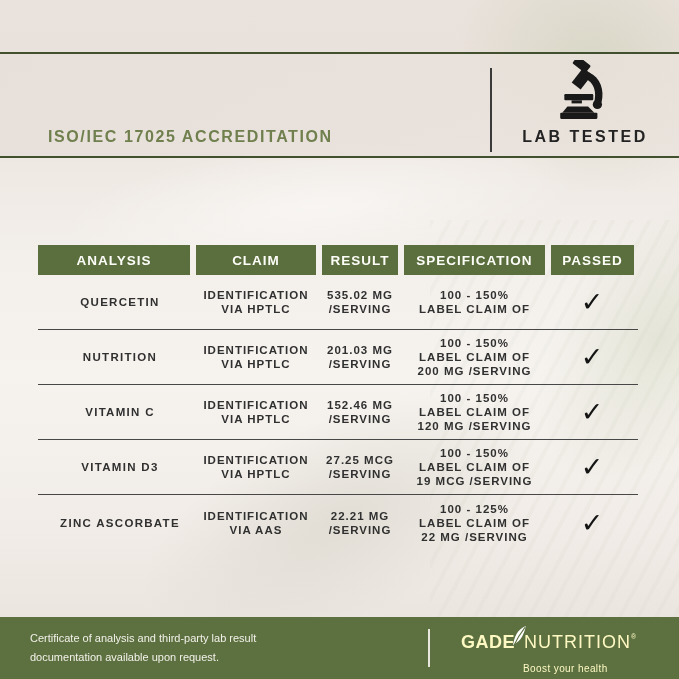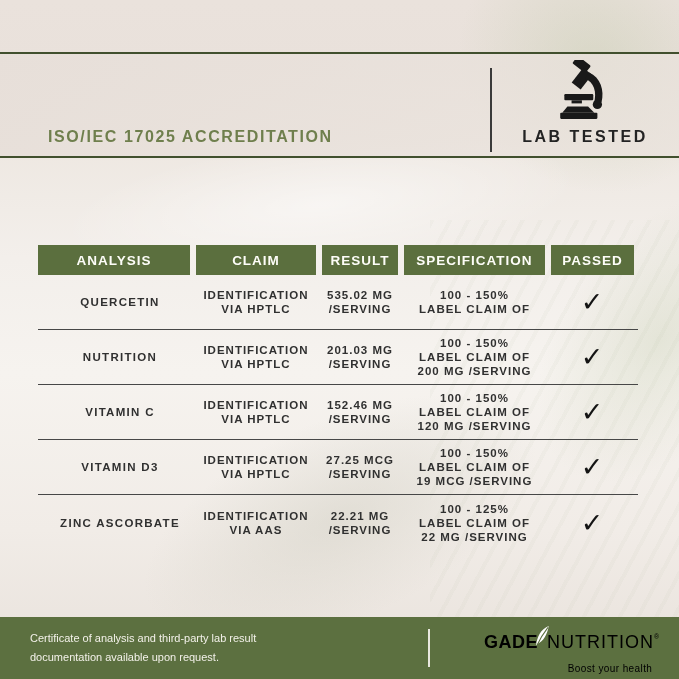--- a/index.html
+++ b/index.html
@@ -44,21 +44,21 @@
   .cell{color:#303030;font-size:11.5px;letter-spacing:1px;font-weight:bold;line-height:14px;text-align:center;}
   .cell span{display:block;}
   .comp-cell{text-align:center;padding-left:12px;box-sizing:border-box;letter-spacing:1.3px;}
   .pass-cell{font-family:"DejaVu Sans",sans-serif;font-size:27px;font-weight:normal;color:#141414;}
 
   
   .footer-bar{position:absolute;left:0;top:617px;width:679px;height:62px;background:#5c7040;}
   .footer-note{position:absolute;left:30px;top:12px;width:380px;text-align:left;color:#f3f1e9;
     font-size:11px;line-height:19px;}
   .footer-divider{position:absolute;left:428px;top:12px;width:2px;height:38px;background:#e9e8df;}
-  .brand{position:absolute;left:484px;top:12px;width:190px;color:#000000;text-align:center;}
+  .brand{position:absolute;left:461px;top:12px;width:190px;color:#fef9c3;}
   .brand-row{display:flex;align-items:center;white-space:nowrap;}
   .brand-bold{font-weight:bold;font-size:18px;letter-spacing:0.5px;}
   .brand-rest{font-size:18px;font-weight:normal;letter-spacing:1px;}
   .brand-reg{font-size:7px;vertical-align:top;position:relative;top:-6px;}
   .brand-leaf{margin:0 -3px 0 -4px;position:relative;top:-4px;}
   .brand-tagline{font-size:10px;letter-spacing:0.4px;margin-left:62px;margin-top:8px;}
 </style>
 </head>
 <body>
 

